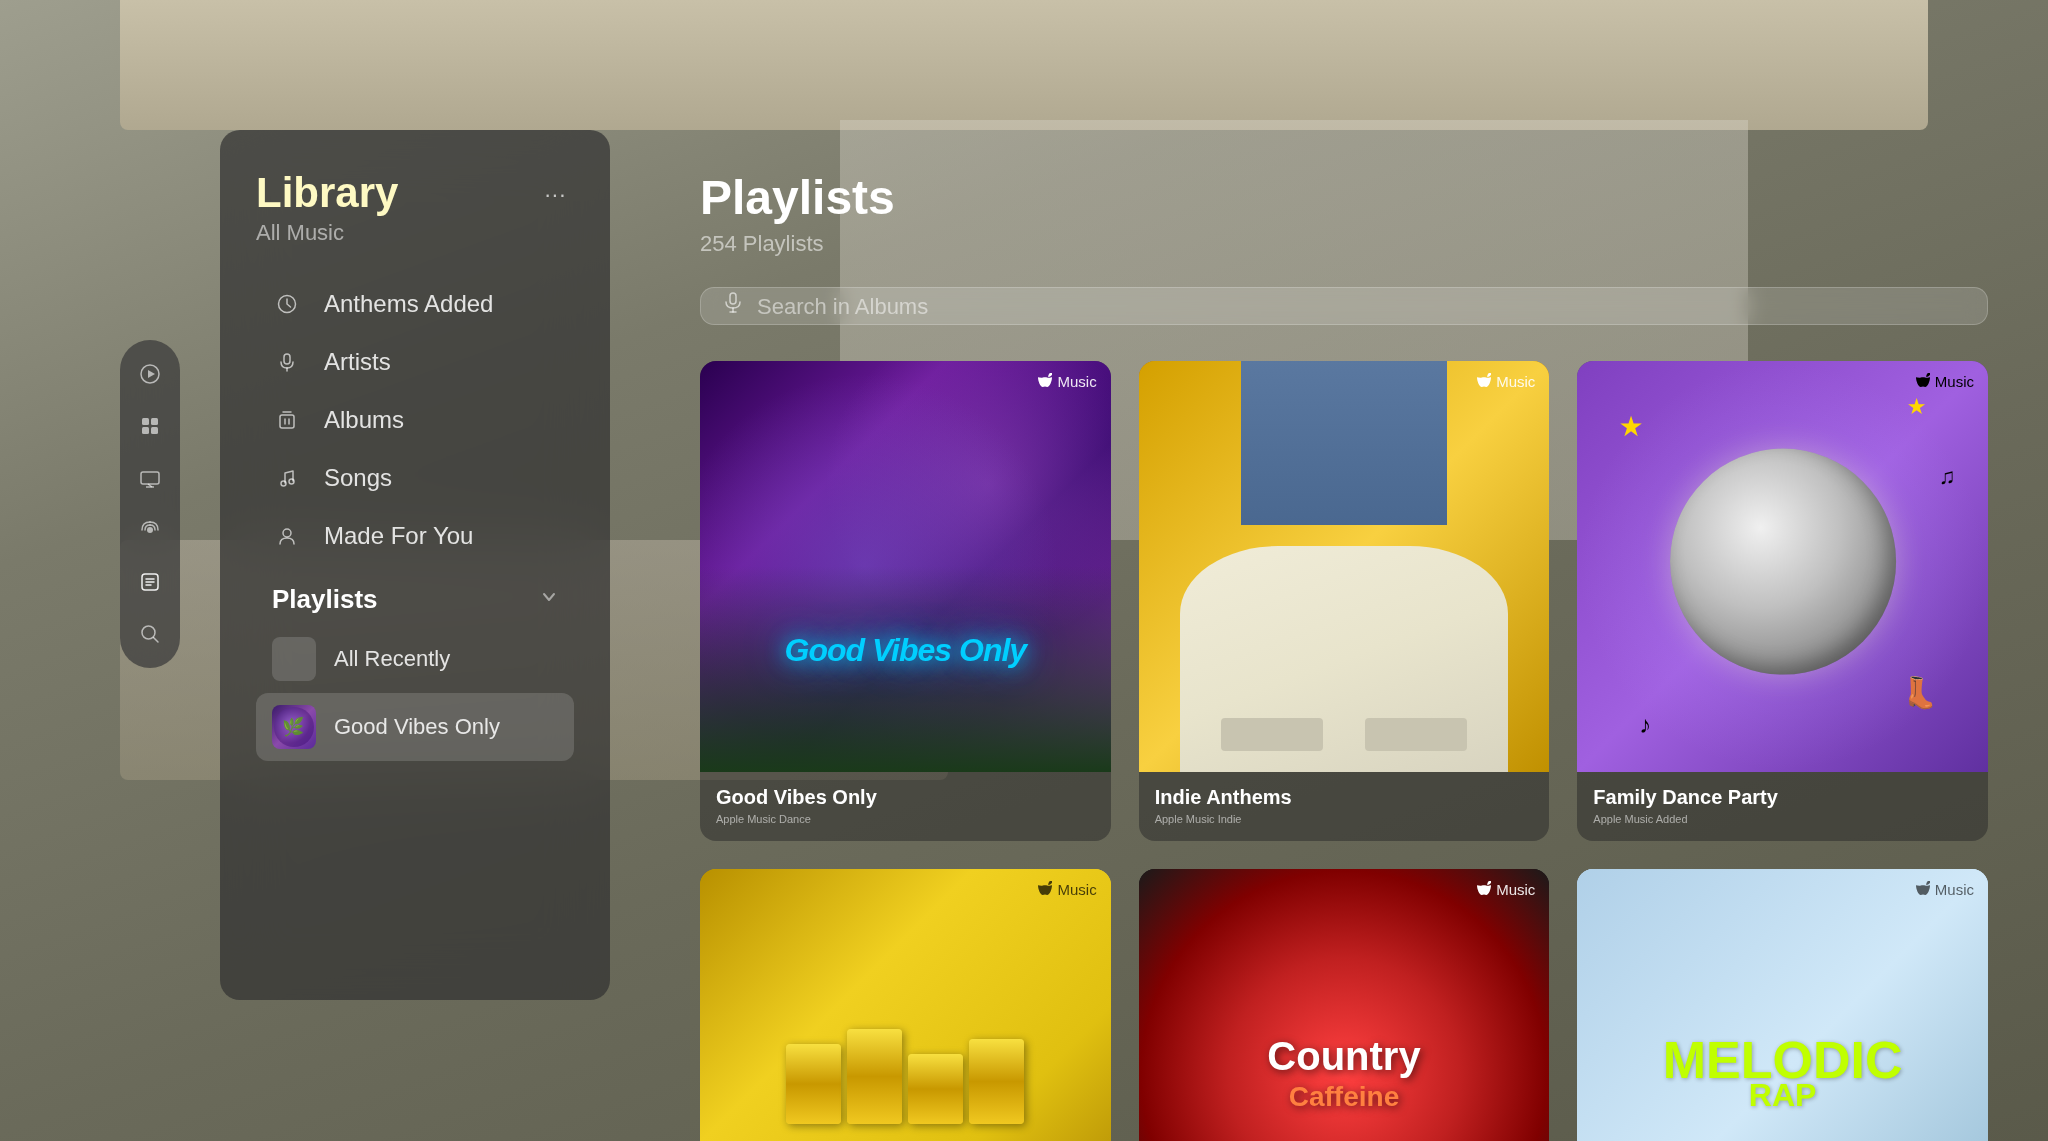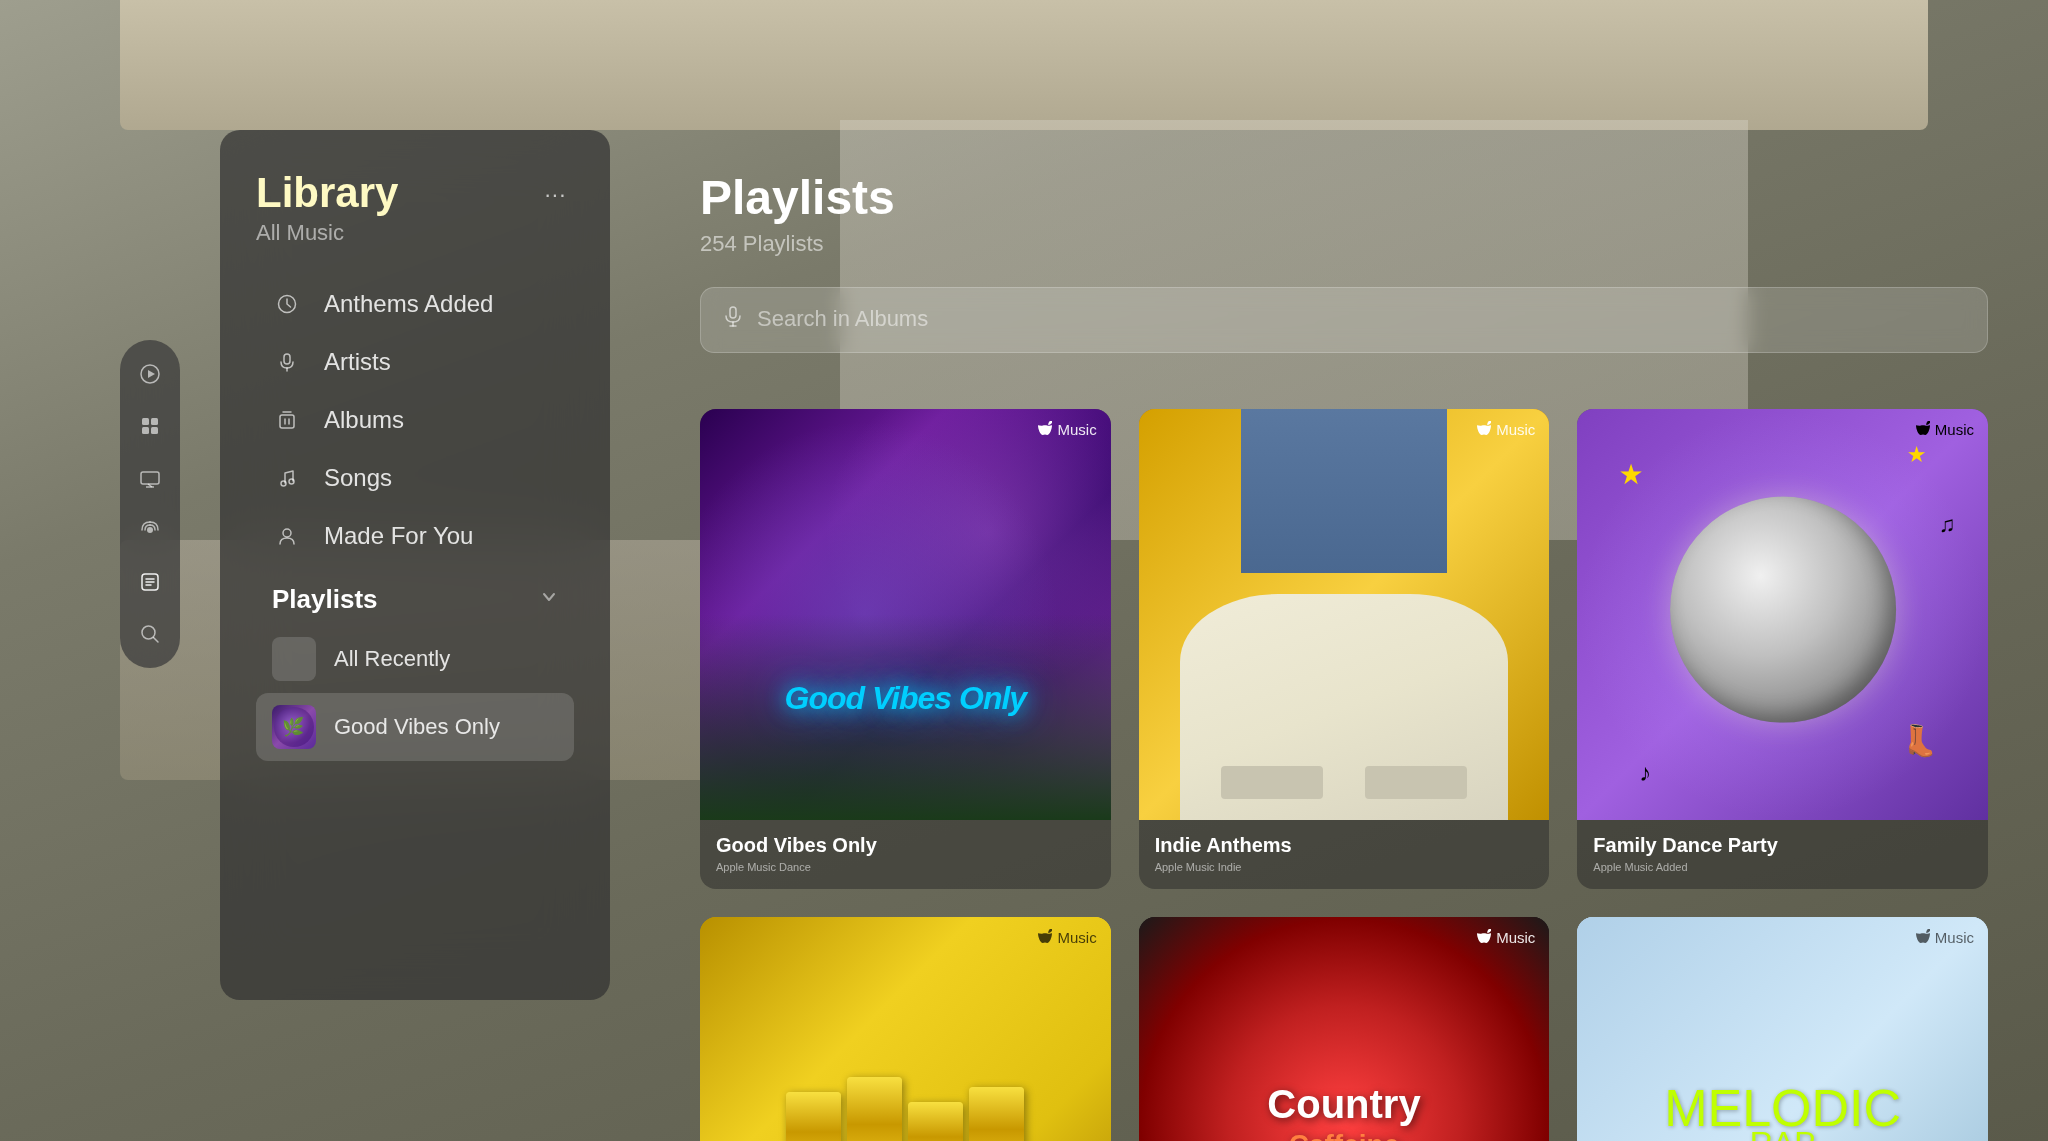--- a/index.html
+++ b/index.html
@@ -223,28 +223,28 @@
     }
     .main-subtitle {
       font-size: 22px;
       color: rgba(255,255,255,0.55);
       margin-bottom: 30px;
     }
 
     
     .search-bar {
       display: flex;
-      align-items: flex-start;
+      align-items: flex-end;
       gap: 14px;
       background: rgba(255,255,255,0.15);
       backdrop-filter: blur(10px);
       border: 1px solid rgba(255,255,255,0.2);
       border-radius: 14px;
-      padding: 18px 22px;
-      margin-bottom: 56px;
+      padding: 4px 22px;
+      margin-bottom: 36px;
       width: 100%;
     }
     .search-bar input {
       background: transparent;
       border: none;
       outline: none;
       color: rgba(255,255,255,0.7);
       font-size: 22px;
       width: 100%;
       font-family: inherit;
@@ -432,21 +432,21 @@
       position: absolute;
       inset: 0;
       background: linear-gradient(135deg, rgba(200,220,240,0.8) 0%, rgba(160,200,230,0.6) 100%);
     }
     .melodic-text {
       position: absolute;
       top: 50%;
       left: 50%;
       transform: translate(-50%, -50%);
       font-size: 52px;
-      font-weight: 400;
+      font-weight: 700;
       color: #c0ff00;
       text-align: center;
       line-height: 0.85;
       text-shadow: 1px 1px 4px rgba(0,0,0,0.3);
     }
     .melodic-rap {
       font-size: 32px;
       color: #c0ff00;
       display: block;
     }

